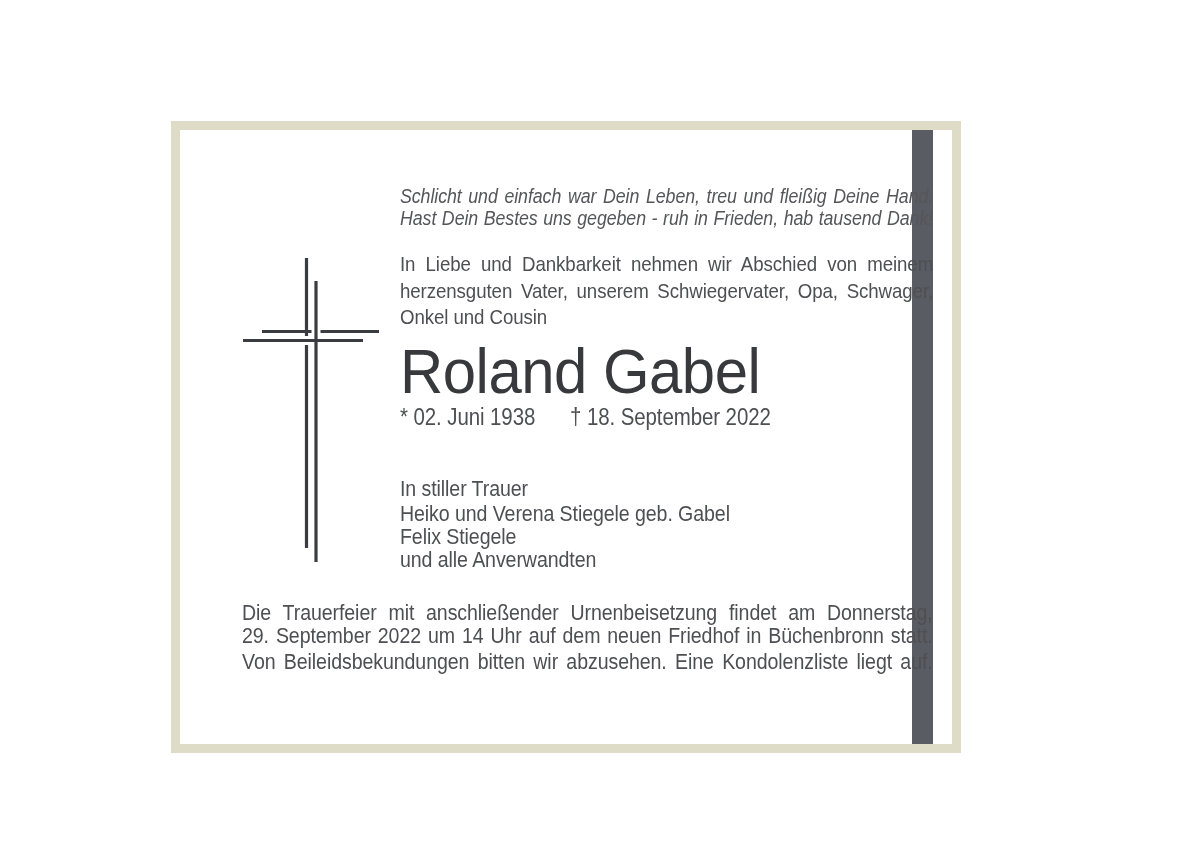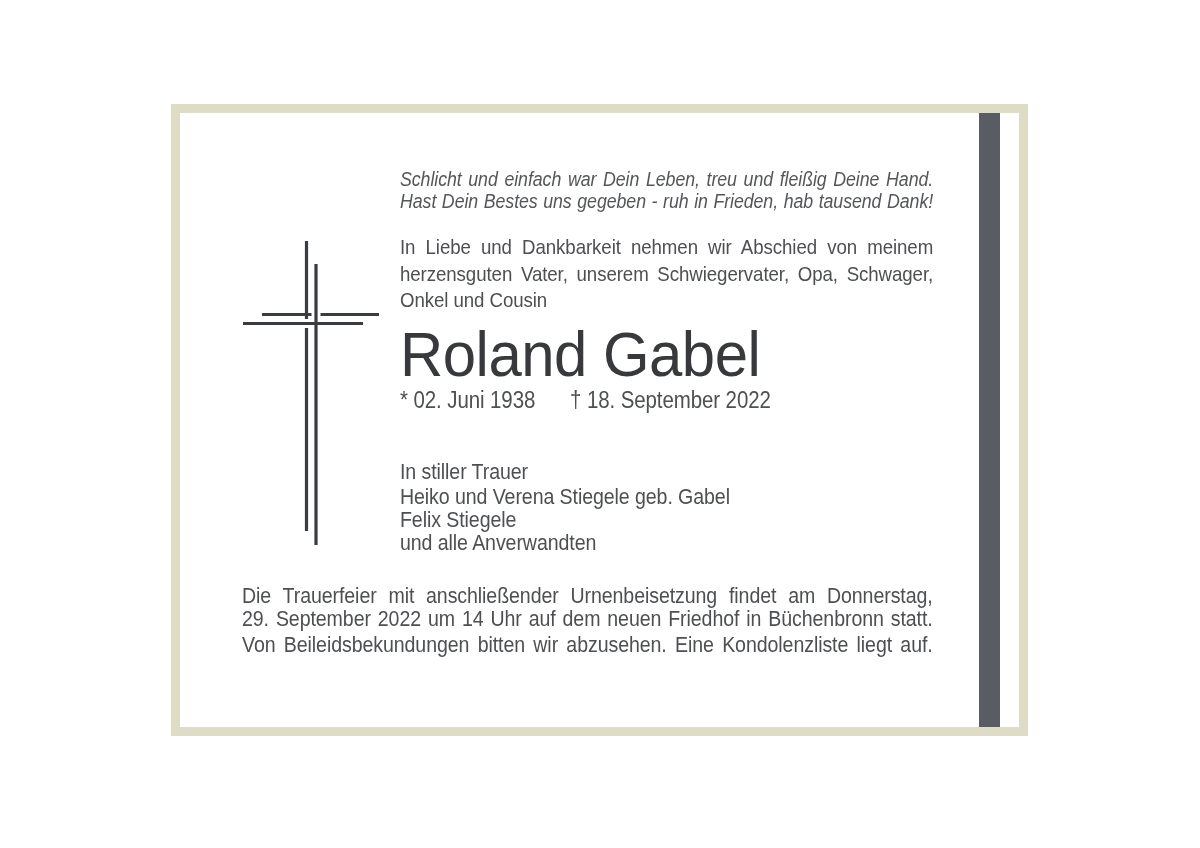--- a/index.html
+++ b/index.html
@@ -15,22 +15,22 @@
   *{margin:0;padding:0;box-sizing:border-box;}
   html,body{width:1200px;height:848px;overflow:hidden;}
   body{
     background:var(--page-bg);
     font-family:"Liberation Sans","DejaVu Sans",sans-serif;
     color:var(--text);
     position:relative;
   }
   .card{
     position:absolute;
-    left:171px;top:104px;
-    width:857px;height:632px;
+    left:171px;top:121px;
+    width:790px;height:632px;
     background:var(--card-bg);
     border:9px solid var(--frame);
   }
   .card-inner{
     position:absolute;
     inset:0;
     overflow:hidden;
   }
   .side-bar{
     position:absolute;

